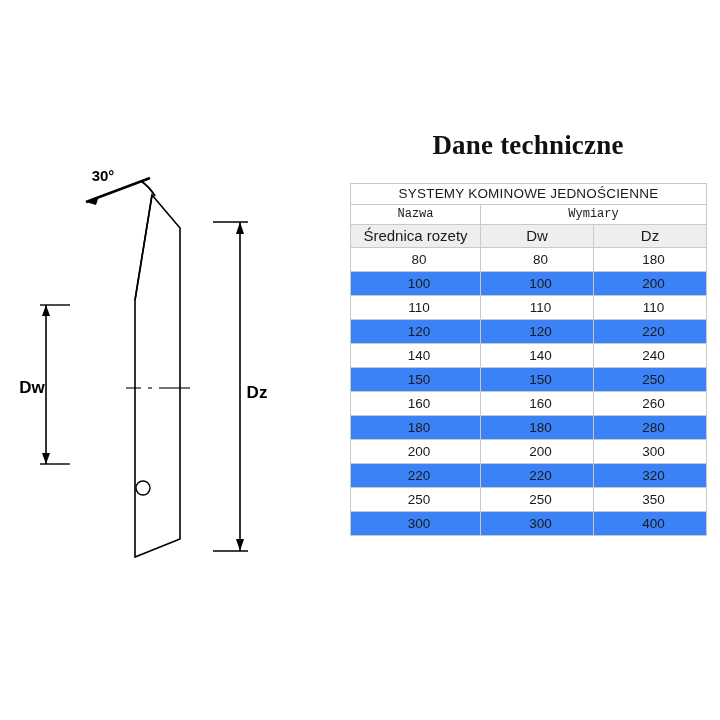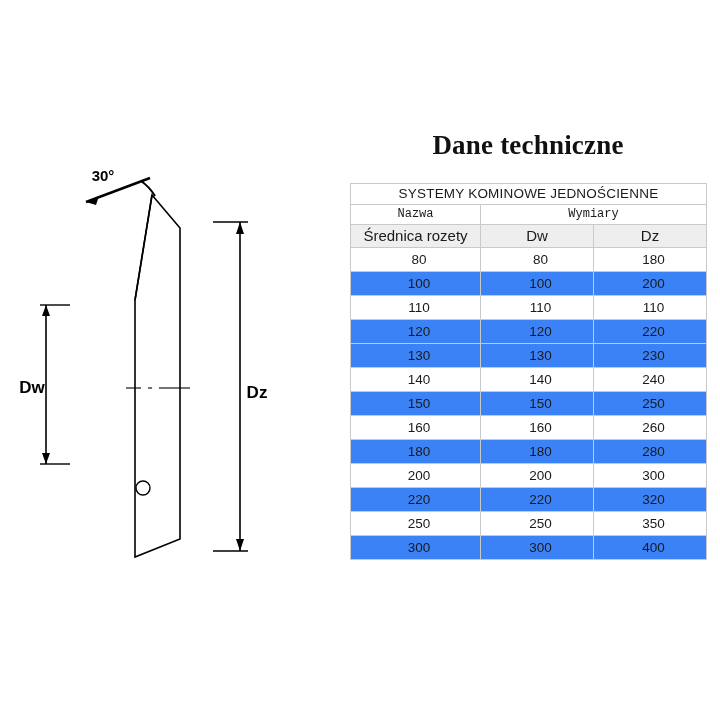--- a/index.html
+++ b/index.html
@@ -168,25 +168,20 @@
         <tr class="data-even">
           <td>110</td>
           <td>110</td>
           <td>110</td>
         </tr>
         <tr class="data-odd">
           <td>120</td>
           <td>120</td>
           <td>220</td>
         </tr>
-        <tr class="data-odd">
-          <td>130</td>
-          <td>130</td>
-          <td>230</td>
-        </tr>
         <tr class="data-even">
           <td>140</td>
           <td>140</td>
           <td>240</td>
         </tr>
         <tr class="data-odd">
           <td>150</td>
           <td>150</td>
           <td>250</td>
         </tr>

